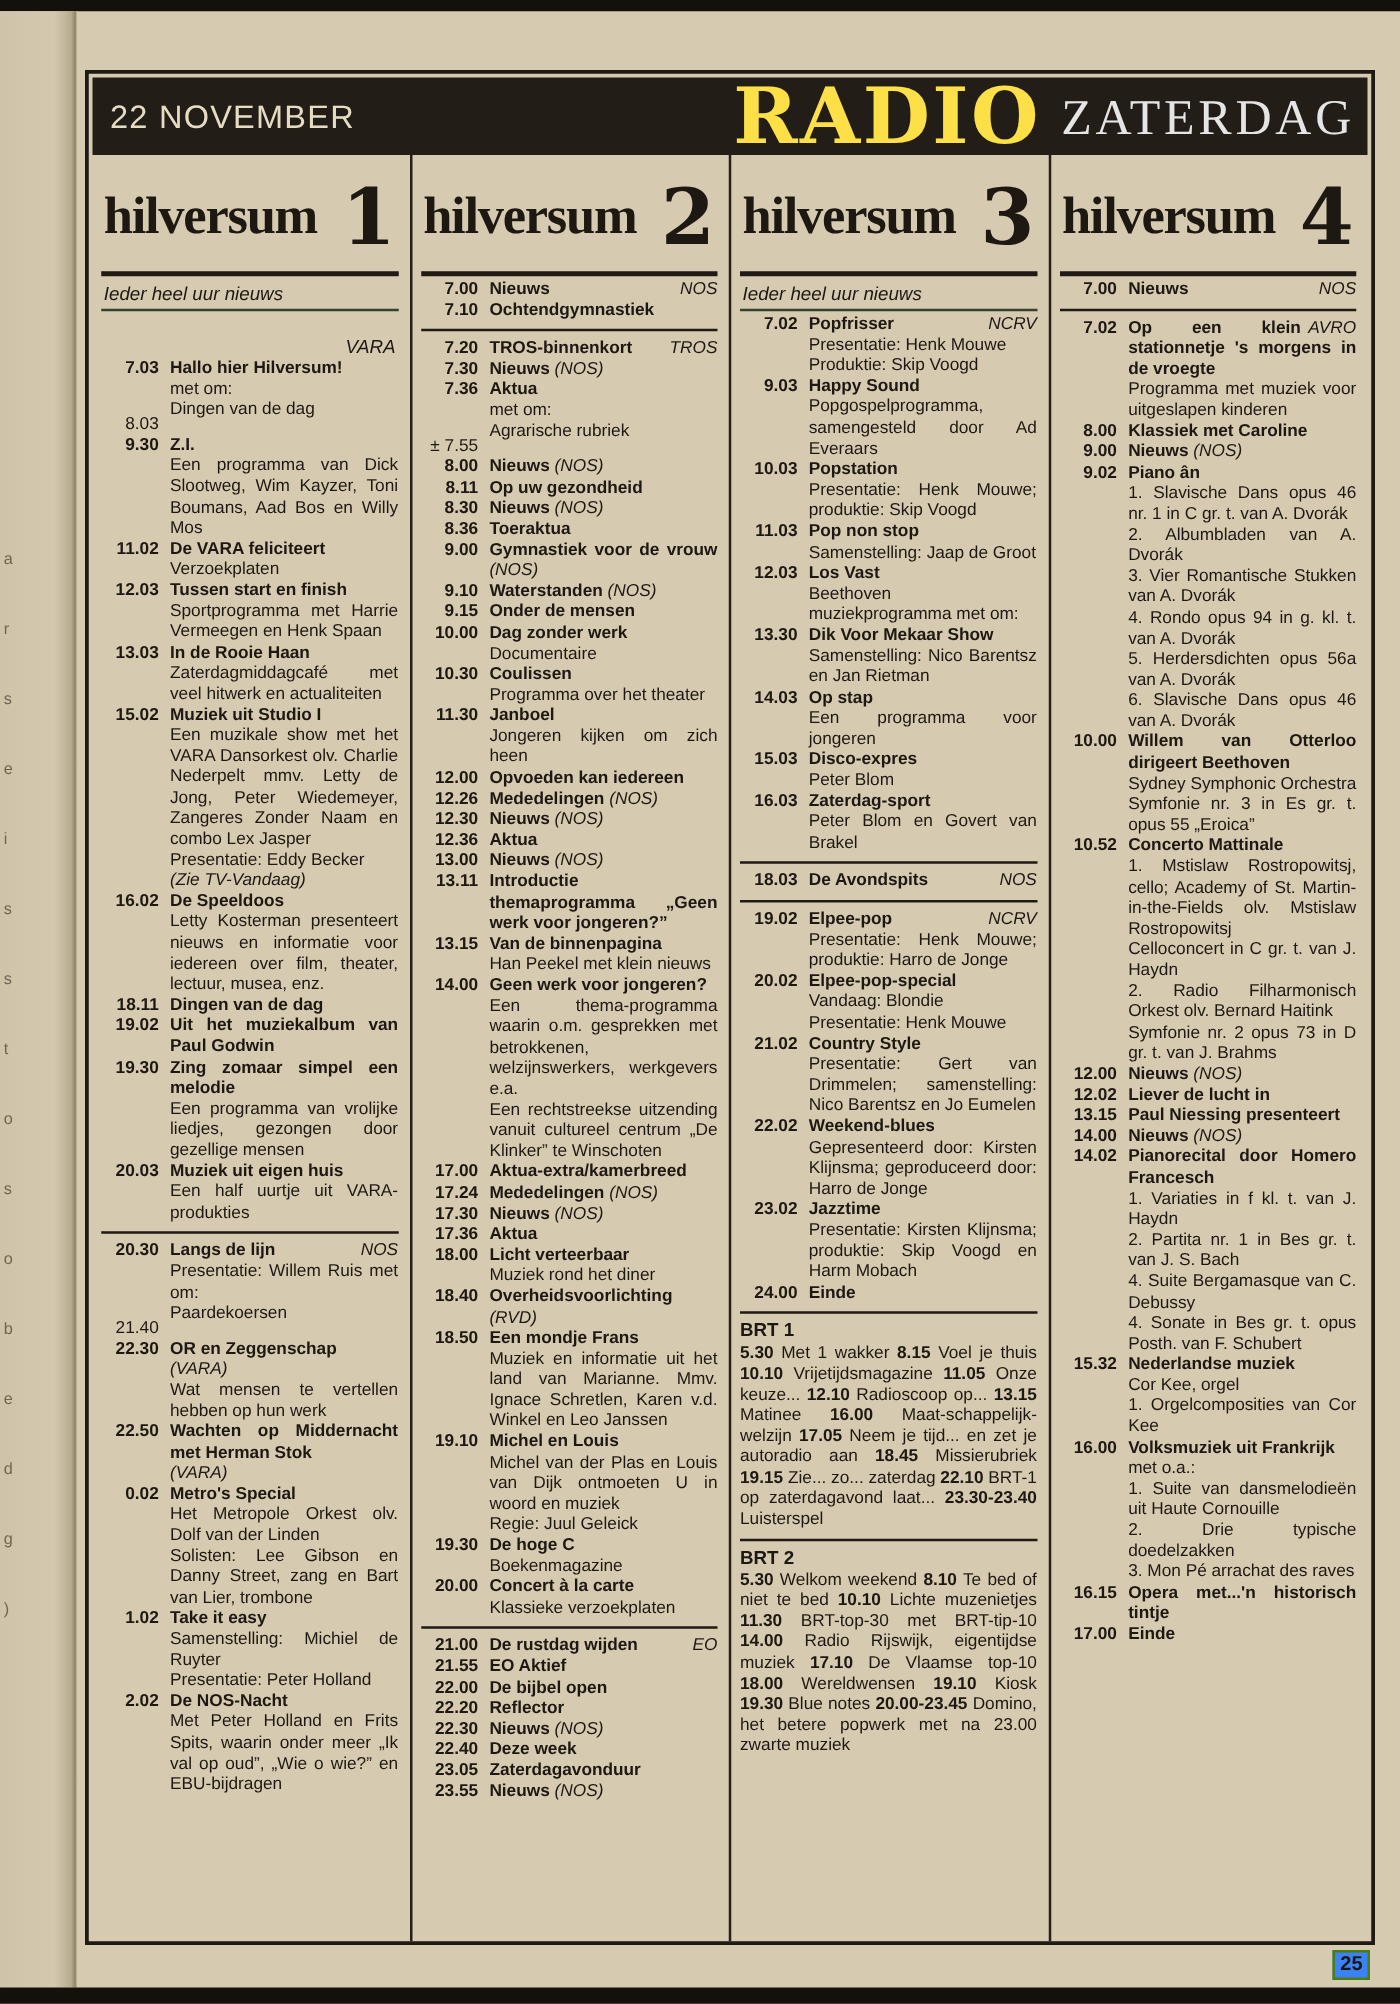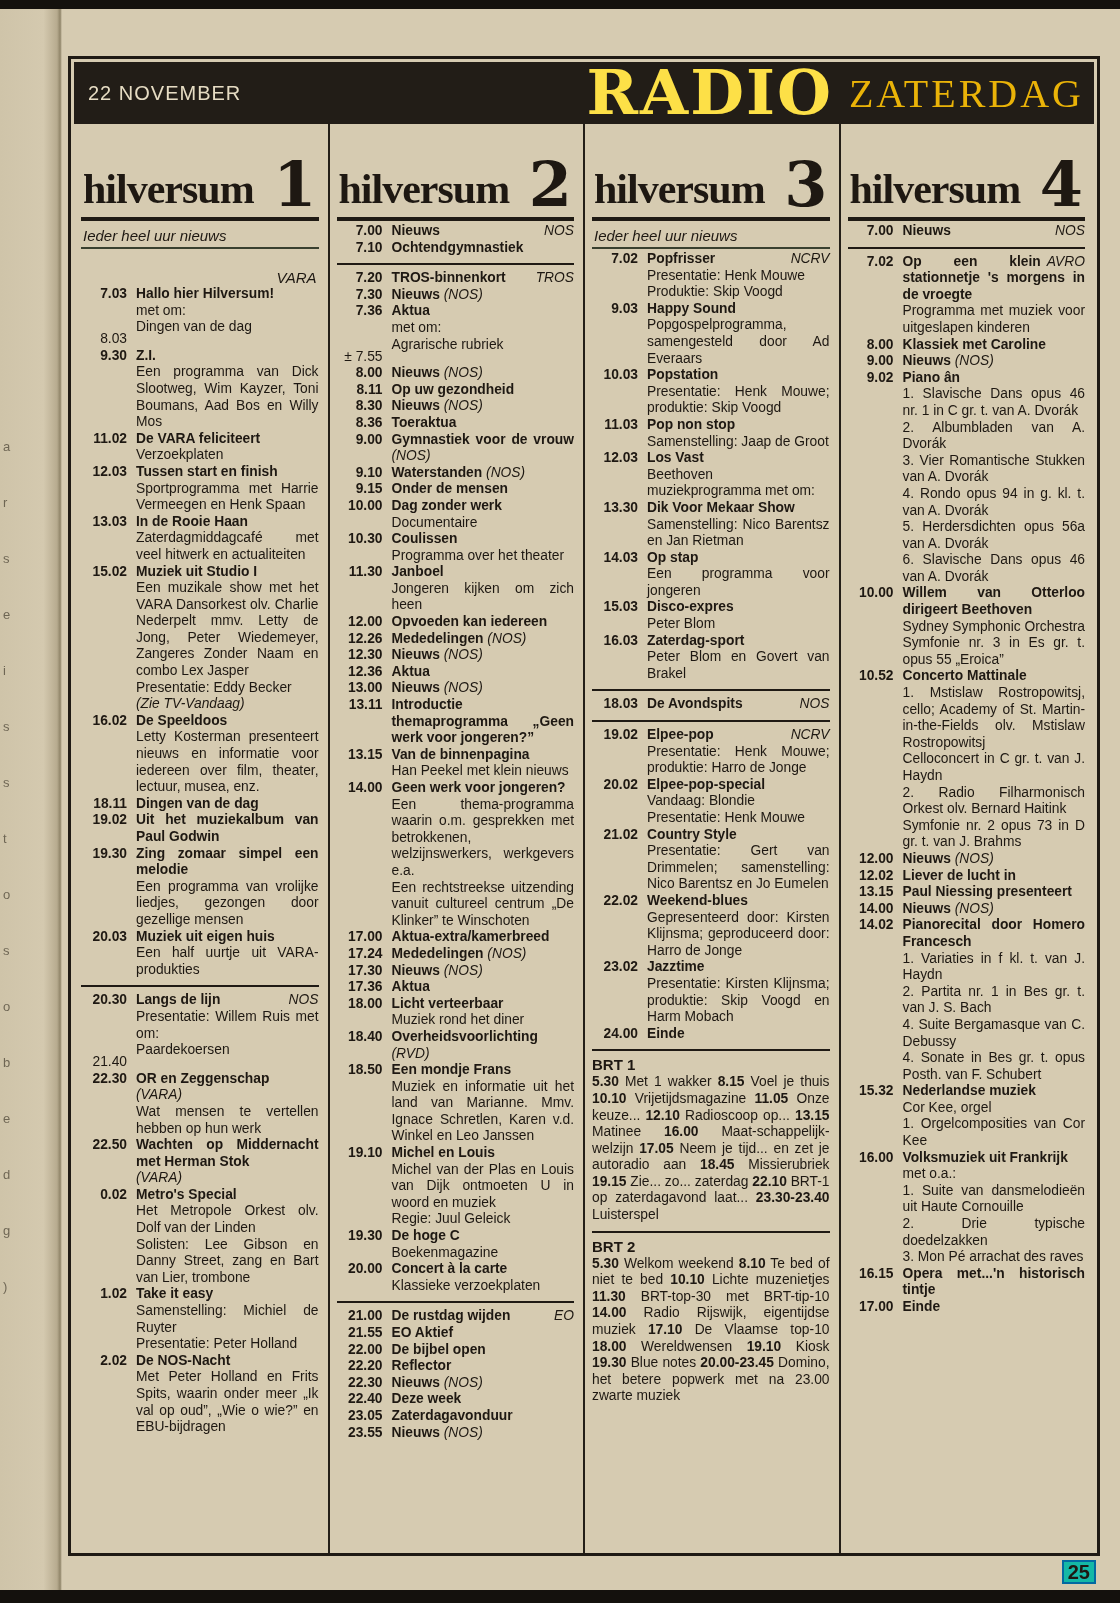--- a/index.html
+++ b/index.html
@@ -16,27 +16,27 @@
   }
   .frag{position:absolute;left:3px;font-size:13px;color:rgba(45,38,26,.6);font-family:"Liberation Sans",sans-serif;}
   .frame{
     position:absolute;left:68px;top:56px;width:1032px;height:1500px;
     border:3px solid #1f1a14;box-sizing:border-box;background:#d6cbb1;
   }
   .topbar{
     margin:3px 3px 0 3px;height:62px;background:#221d17;color:#e6dcc3;
     display:flex;align-items:center;
   }
-  .date{font-size:20px;letter-spacing:1px;margin-left:14px;font-weight:normal;}
+  .date{font-size:26px;letter-spacing:1px;margin-left:14px;font-weight:normal;}
   .logo{margin-left:auto;font-family:"DejaVu Serif",serif;font-weight:bold;font-size:62px;line-height:56px;letter-spacing:2px;color:#fde047;}
-  .day{font-family:"Liberation Serif",serif;font-size:40px;letter-spacing:3px;margin-left:16px;margin-right:10px;color:#eab308;}
+  .day{font-family:"Liberation Serif",serif;font-size:40px;letter-spacing:3px;margin-left:16px;margin-right:10px;color:#e5e5e5;}
   .cols{display:flex;margin:0 3px;height:1429px;}
   .col{flex:1 1 0;padding:0 9px 0 7px;min-width:0;}
   .col + .col{border-left:2px solid #241f18;}
-  .chhead{display:flex;align-items:flex-end;justify-content:space-between;padding:14px 2px 0 2px;height:72px;}
+  .chhead{display:flex;align-items:center;justify-content:space-between;padding:14px 2px 0 2px;height:72px;}
   .chname{font-family:"Liberation Serif",serif;font-weight:bold;font-size:42px;line-height:.95;letter-spacing:-1px;}
   .chnum{font-family:"DejaVu Serif",serif;font-weight:bold;font-size:62px;line-height:.8;}
   .chrule{height:4px;background:#1f1a14;margin-top:7px;margin-bottom:2px;}
   .note{font-style:italic;font-size:15px;padding:4px 2px 2px;}
   .thinrule{height:2px;background:#39402f;margin:1px 0 2px;}
   .agency{text-align:right;font-style:italic;font-size:15px;padding:2px 2px 0;margin-top:18px;}
   .entry{display:flex;font-size:13.8px;line-height:16.6px;}
   .time{width:46px;flex:none;text-align:right;font-weight:bold;}
   .ebody{flex:1;padding-left:9px;text-align:justify;min-width:0;}
   .tline{}
@@ -44,22 +44,22 @@
   .tag{float:right;font-style:italic;font-weight:normal;padding-left:6px;}
   .sfx{font-style:italic;font-weight:normal;}
   .dline{}
   .it{font-style:italic;}
   .plain .time,.plain .ptitle{font-weight:normal;margin-top:12px;}
   .rule{height:2px;background:#1f1a14;margin:7px 0 5px;}
   .brthead{font-weight:bold;font-size:15px;margin-top:2px;line-height:18px;}
   .brtpara{font-size:13.8px;line-height:16.6px;text-align:justify;}
   .b{font-weight:bold;}
   .pagenum{
-    position:absolute;right:24px;top:1560px;border:2px solid #0369a1;
-    padding:0 4px;font-weight:bold;font-size:20px;line-height:20px;background:#14b8a6;
+    position:absolute;right:24px;top:1560px;border:2px solid #4d7c0f;
+    padding:0 4px;font-weight:bold;font-size:16px;line-height:20px;background:#3b82f6;
   }
 </style>
 </head>
 <body>
 
 <div class="edge-top"></div>
 <div class="gutter">
   <div id="frags">
       <span class="frag" style="top: 430px;">a</span>
       <span class="frag" style="top: 486px;">r</span>

